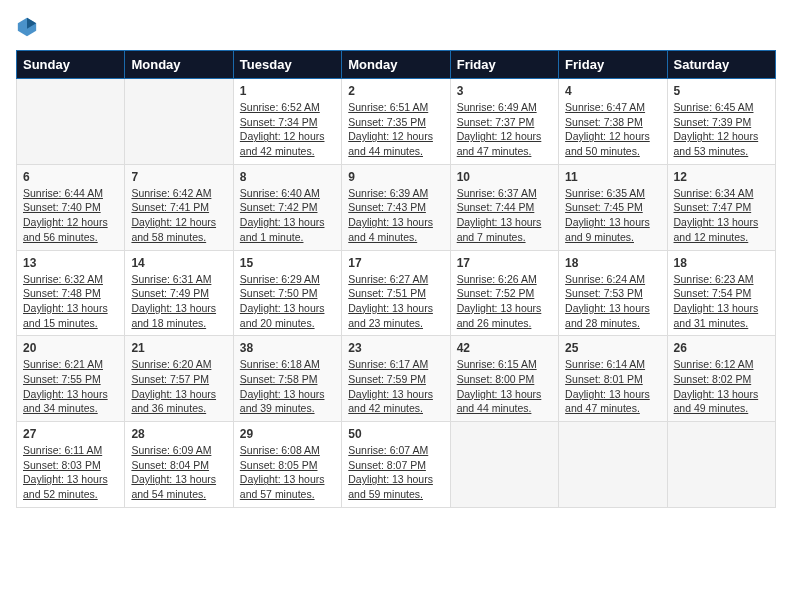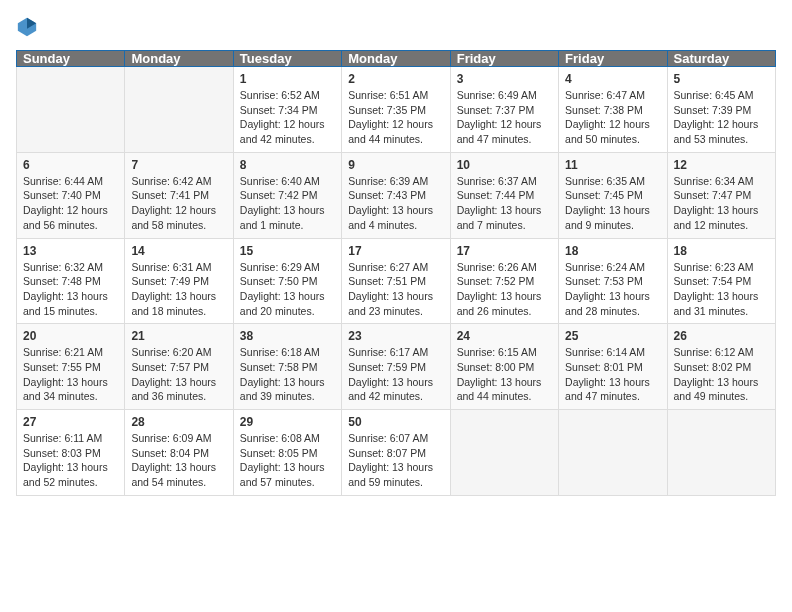--- a/index.html
+++ b/index.html
@@ -46,25 +46,25 @@
     .location {
       font-size: 15px;
       color: #555;
     }
     .calendar {
       width: 100%;
       border-collapse: collapse;
       border: 1px solid #ccc;
     }
     .calendar th {
-      background-color: #737373;
+      background-color: #0f172a;
       color: #fff;
       font-size: 13px;
       font-weight: bold;
-      padding: 0 6px;
+      padding: 6px 6px;
       text-align: left;
       border: 1px solid #1a6aad;
     }
     .calendar td {
       vertical-align: top;
       padding: 5px 6px;
       border: 1px solid #ddd;
       width: 108px;
       min-height: 80px;
       font-size: 11px;
@@ -76,20 +76,21 @@
     }
     .day-number {
       font-weight: bold;
       font-size: 12px;
       margin-bottom: 2px;
     }
     .day-info {
       font-size: 10.5px;
       line-height: 1.4;
       color: #333;
+      text-decoration: underline;
     }
     .empty-cell {
       background: #f5f5f5 !important;
     }
   </style>
 </head>
 <body>
 
 <div class="header">
   <div class="logo">
@@ -215,21 +216,21 @@
         </td>
         <td>
           <div class="day-number">38</div>
           <div class="day-info">Sunrise: 6:18 AM<br>Sunset: 7:58 PM<br>Daylight: 13 hours and 39 minutes.</div>
         </td>
         <td>
           <div class="day-number">23</div>
           <div class="day-info">Sunrise: 6:17 AM<br>Sunset: 7:59 PM<br>Daylight: 13 hours and 42 minutes.</div>
         </td>
         <td>
-          <div class="day-number">24</div>
+          <div class="day-number">42</div>
           <div class="day-info">Sunrise: 6:15 AM<br>Sunset: 8:00 PM<br>Daylight: 13 hours and 44 minutes.</div>
         </td>
         <td>
           <div class="day-number">25</div>
           <div class="day-info">Sunrise: 6:14 AM<br>Sunset: 8:01 PM<br>Daylight: 13 hours and 47 minutes.</div>
         </td>
         <td>
           <div class="day-number">26</div>
           <div class="day-info">Sunrise: 6:12 AM<br>Sunset: 8:02 PM<br>Daylight: 13 hours and 49 minutes.</div>
         </td>

